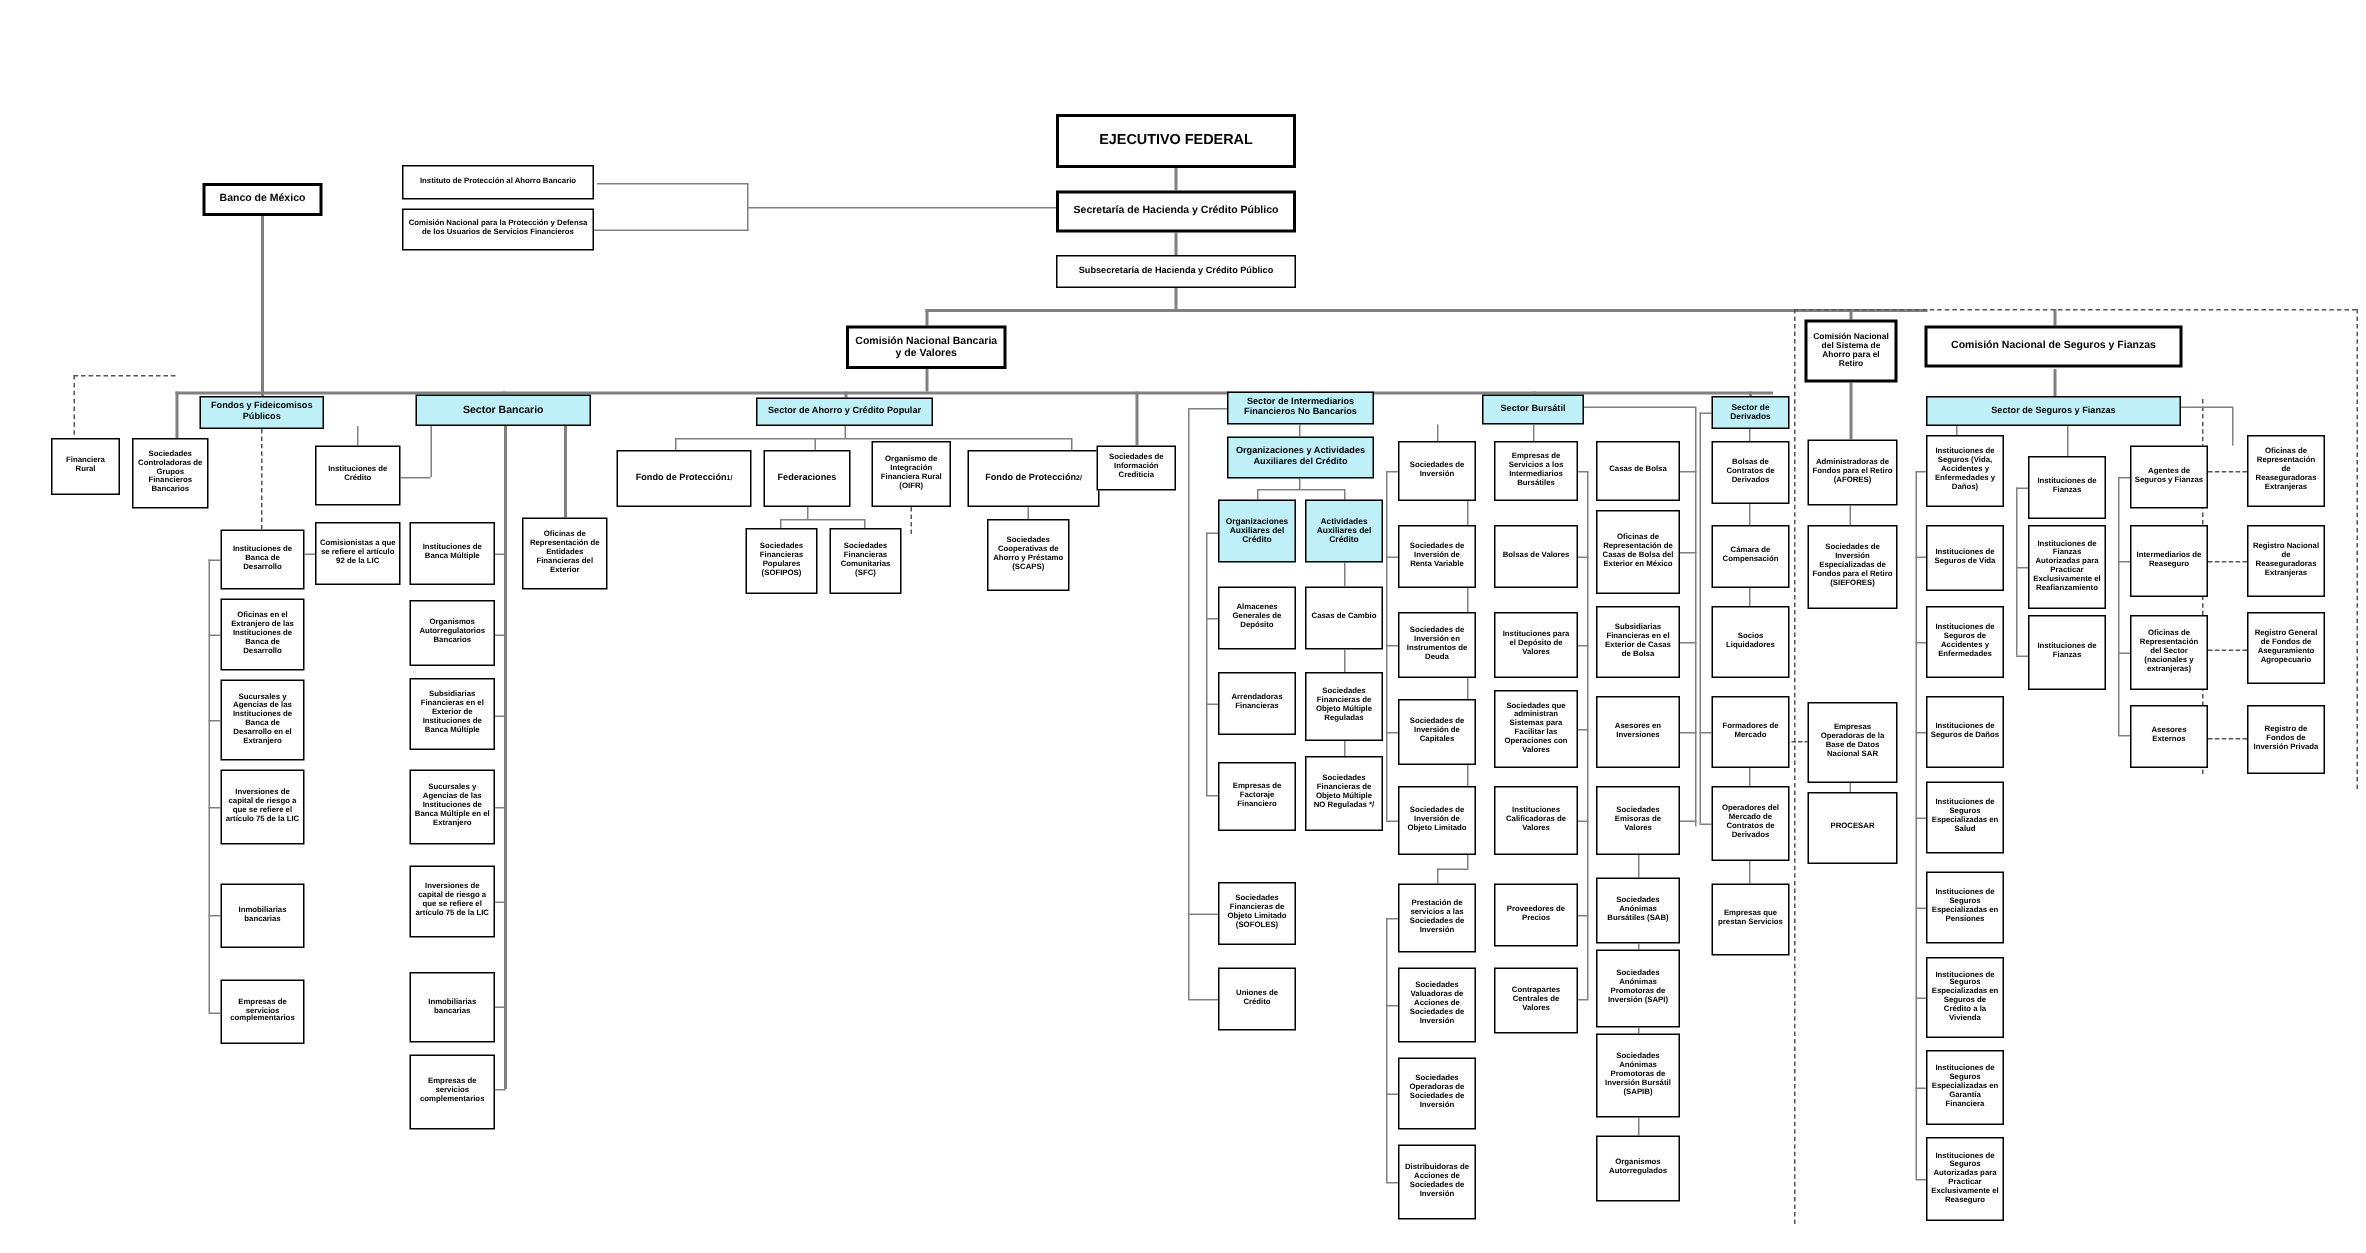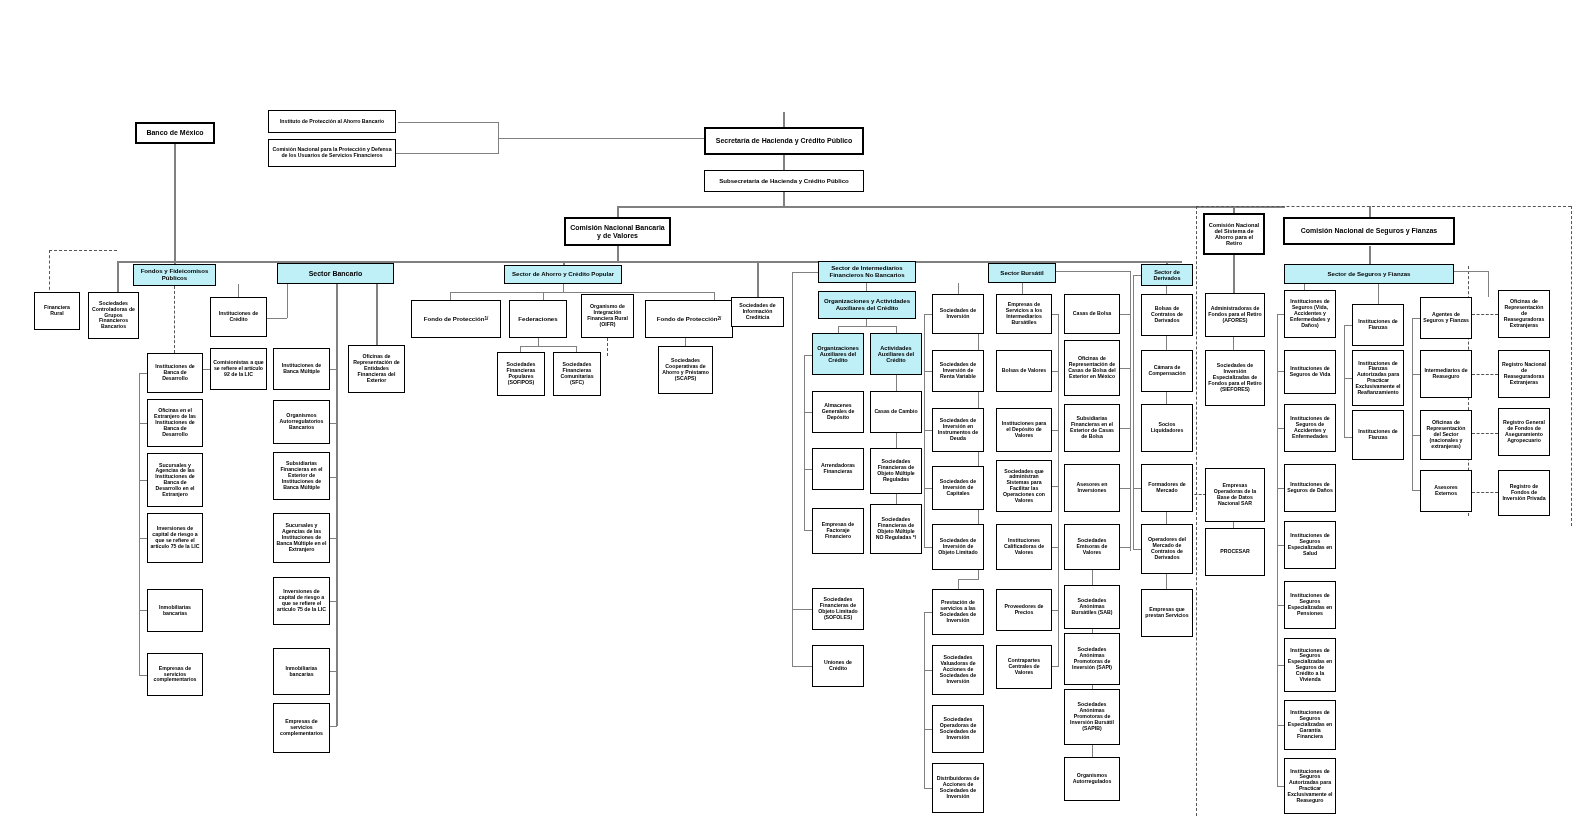--- a/index.html
+++ b/index.html
@@ -76,20 +76,21 @@
   <div class="ln lnv" style="left:117px;top:261px;width:2px;height:31px;"></div>
 
   <div class="ln lnv" style="left:1233px;top:255px;width:2px;height:38px;"></div>
   <div class="ln lnv" style="left:1369px;top:246px;width:2px;height:18px;"></div>
 
   <div class="dsh-v" style="left:1196px;top:206px;height:610px;"></div>
   <div class="dsh-h" style="left:1196px;top:206px;width:375px;"></div>
   <div class="dsh-v" style="left:1571px;top:206px;height:320px;"></div>
   <div class="dsh-v" style="left:1468px;top:266px;height:250px;"></div>
 
+  <div class="box thick b9" style="left:704px;top:76px;width:160px;height:36px;">EJECUTIVO FEDERAL</div>
   <div class="box thick b7" style="left:704px;top:127px;width:160px;height:28px;">Secretaría de Hacienda y Crédito Público</div>
   <div class="box b6" style="left:704px;top:170px;width:160px;height:22px;">Subsecretaría de Hacienda y Crédito Público</div>
   <div class="box thick b7" style="left:135px;top:122px;width:80px;height:22px;">Banco de México</div>
   <div class="box b5" style="left:268px;top:110px;width:128px;height:23px;">Instituto de Protección al Ahorro Bancario</div>
   <div class="box b5" style="left:268px;top:139px;width:128px;height:28px;">Comisión Nacional para la Protección y Defensa de los Usuarios de Servicios Financieros</div>
 
   <div class="box thick b7" style="left:564px;top:217px;width:107px;height:29px;">Comisión Nacional Bancaria y de Valores</div>
   <div class="box thick b55" style="left:1203px;top:213px;width:62px;height:42px;">Comisión Nacional del Sistema de Ahorro para el Retiro</div>
   <div class="box thick b7" style="left:1283px;top:217px;width:172px;height:28px;">Comisión Nacional de Seguros y Fianzas</div>
 

